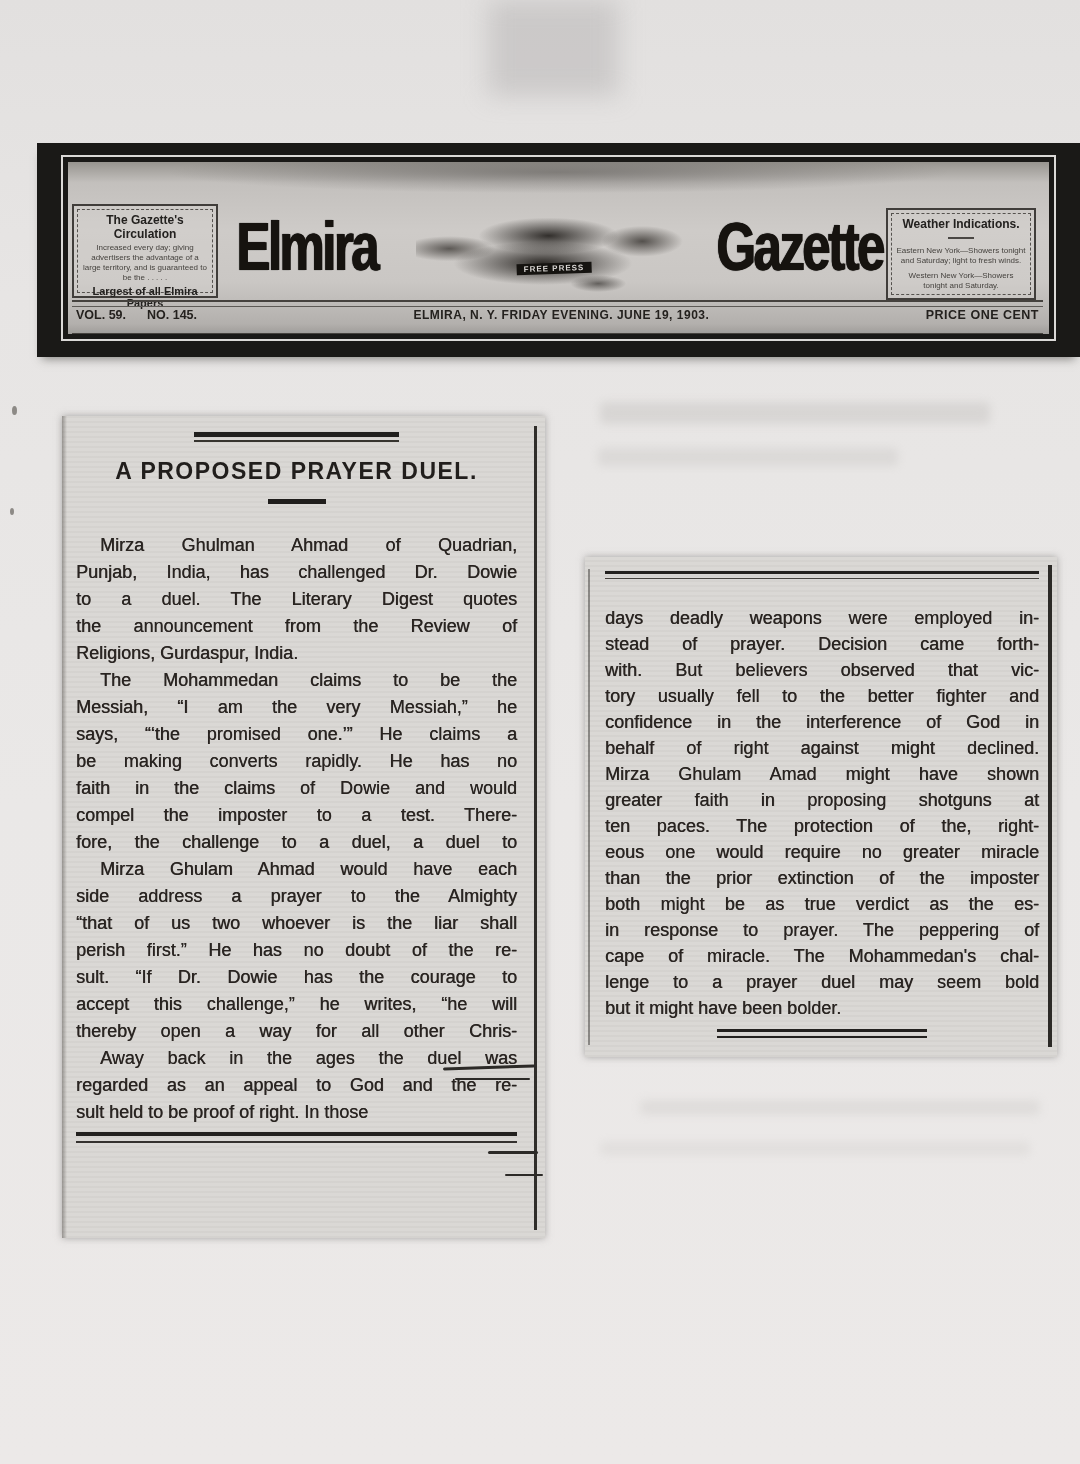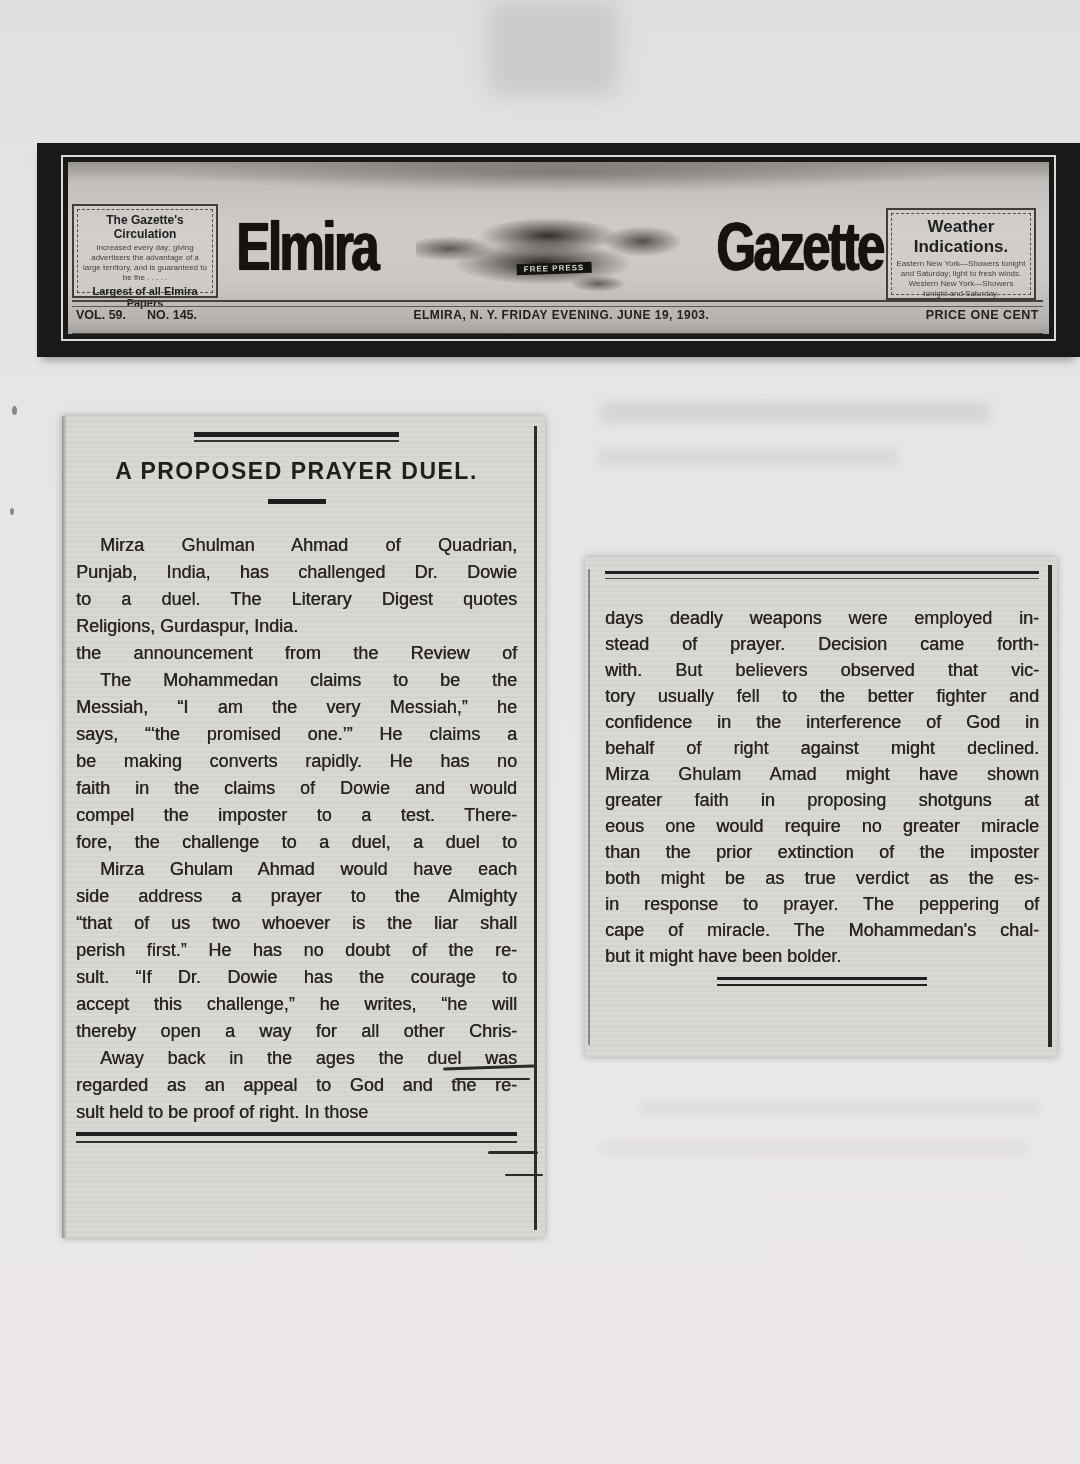--- a/index.html
+++ b/index.html
@@ -123,21 +123,21 @@
         <div class="blackletter" style="left:168px; top:44px;">Elmira</div>
 
         <div class="vignette">
           <div class="vignette-banner">FREE PRESS</div>
         </div>
 
         <div class="blackletter" style="left:648px; top:44px;">Gazette</div>
 
         <div class="mast-box" style="left:818px; top:46px; width:150px; height:92px;">
           <div class="mast-box-in">
-            <div class="mast-box-title" style="font-size:17px;">Weather Indications.</div>
+            <div class="mast-box-title" style="font-size:12px;">Weather Indications.</div>
             <div class="tiny-dash"></div>
             <div class="mast-box-body">Eastern New York—Showers tonight and Saturday; light to fresh winds.</div>
             <div class="mast-box-body">Western New York—Showers tonight and Saturday.</div>
           </div>
         </div>
 
         <div class="mrule" style="top:138px;"></div>
 
         <div class="dateline">
           <div class="dl-left">
@@ -167,22 +167,22 @@
     <div class="orn-center">
       <div class="bar"></div>
         <div class="thin"></div>
     </div>
     <div class="headline">A PROPOSED PRAYER DUEL.</div>
     <div class="head-dash"></div>
     <div class="body-text">
         <div class="tline first">Mirza Ghulman Ahmad of Quadrian,</div>
         <div class="tline">Punjab, India, has challenged Dr. Dowie</div>
         <div class="tline">to a duel.  The Literary Digest quotes</div>
+        <div class="tline">the announcement from the Review of</div>
         <div class="tline last">Religions, Gurdaspur, India.</div>
-        <div class="tline">the announcement from the Review of</div>
         <div class="tline first">The Mohammedan claims to be the</div>
         <div class="tline">Messiah, “I am the very Messiah,” he</div>
         <div class="tline">says, “‘the promised one.’”  He claims a</div>
         <div class="tline">be making converts rapidly.  He has no</div>
         <div class="tline">faith in the claims of Dowie and would</div>
         <div class="tline">compel the imposter to a test.  There-</div>
         <div class="tline">fore, the challenge to a duel, a duel to</div>
         <div class="tline first">Mirza Ghulam Ahmad would have each</div>
         <div class="tline">side address a prayer to the Almighty</div>
         <div class="tline">“that of us two whoever is the liar shall</div>
@@ -207,22 +207,24 @@
     <div class="rule-full-top"></div>
     <div class="body-text">
         <div class="tline">days deadly weapons were employed in-</div>
         <div class="tline">stead of prayer.  Decision came forth-</div>
         <div class="tline">with.  But believers observed that vic-</div>
         <div class="tline">tory usually fell to the better fighter and</div>
         <div class="tline">confidence in the interference of God in</div>
         <div class="tline">behalf of right against might declined.</div>
         <div class="tline">Mirza Ghulam Amad might have shown</div>
         <div class="tline">greater faith in proposing shotguns at</div>
+        <div class="tline">ten paces.  The protection of the, right-</div>
         <div class="tline">eous one would require no greater miracle</div>
         <div class="tline">than the prior extinction of the imposter</div>
         <div class="tline">both might be as true verdict as the es-</div>
         <div class="tline">in response to prayer.  The peppering of</div>
         <div class="tline">cape of miracle.  The Mohammedan's chal-</div>
+        <div class="tline">lenge to a prayer duel may seem bold</div>
         <div class="tline last">but it might have been bolder.</div>
       </div>
     <div class="rule-short-bottom"></div>
   </div>
 </div>
 
 </body></html>

